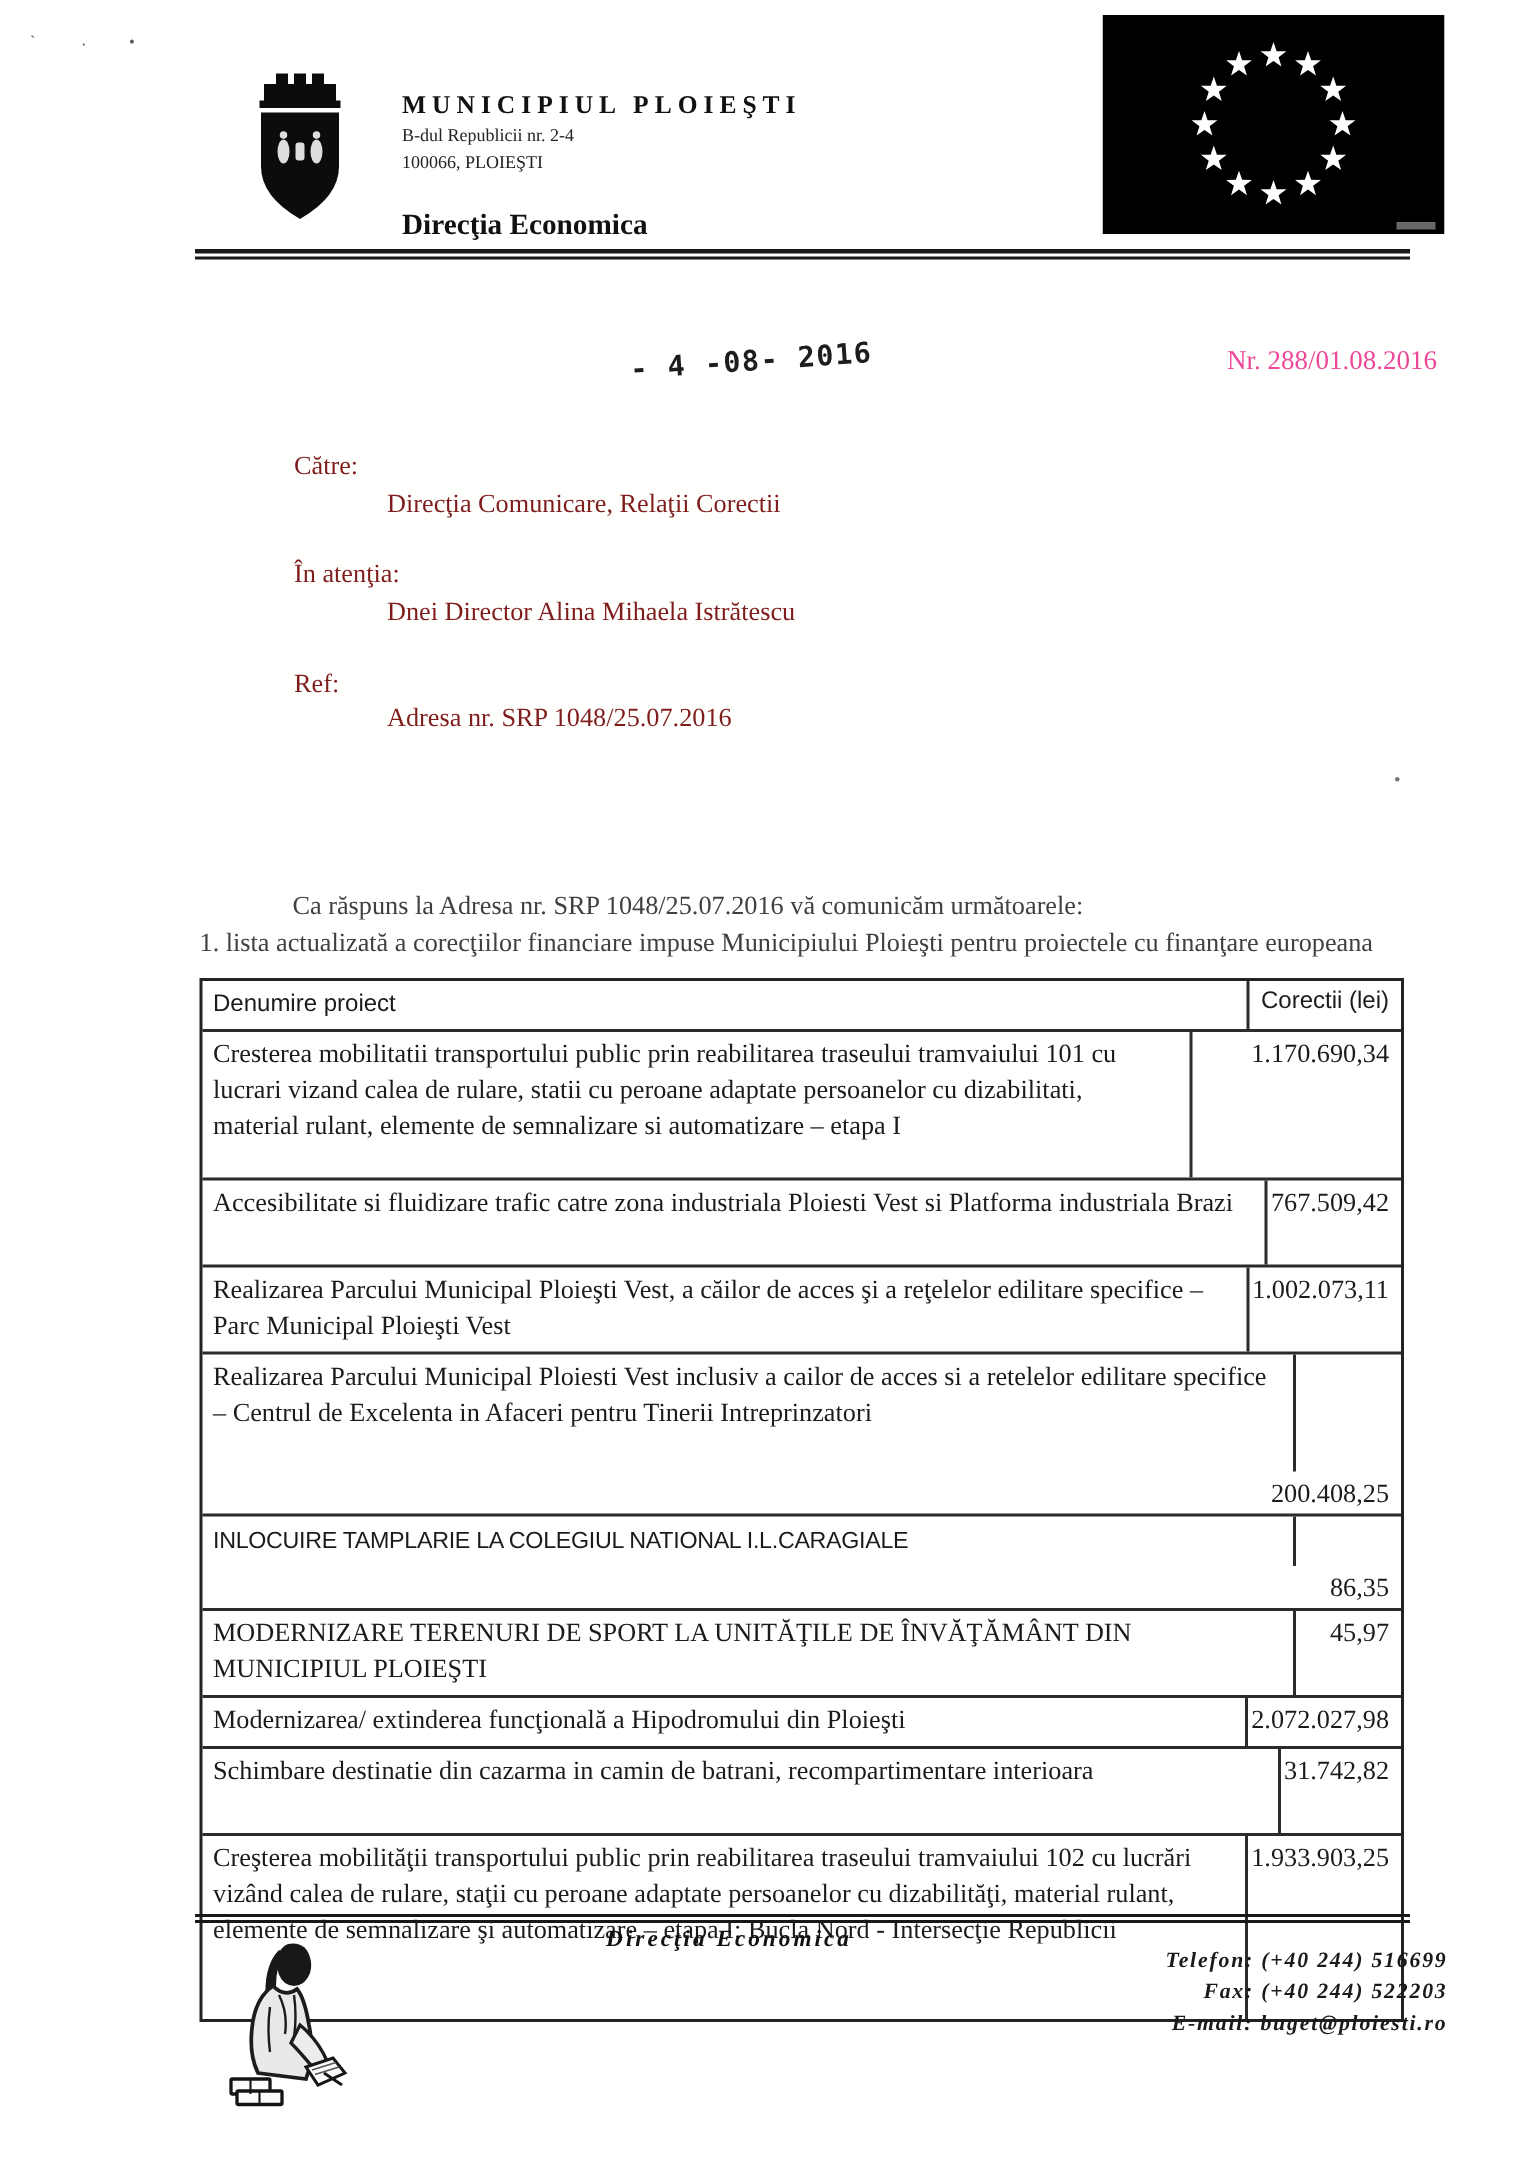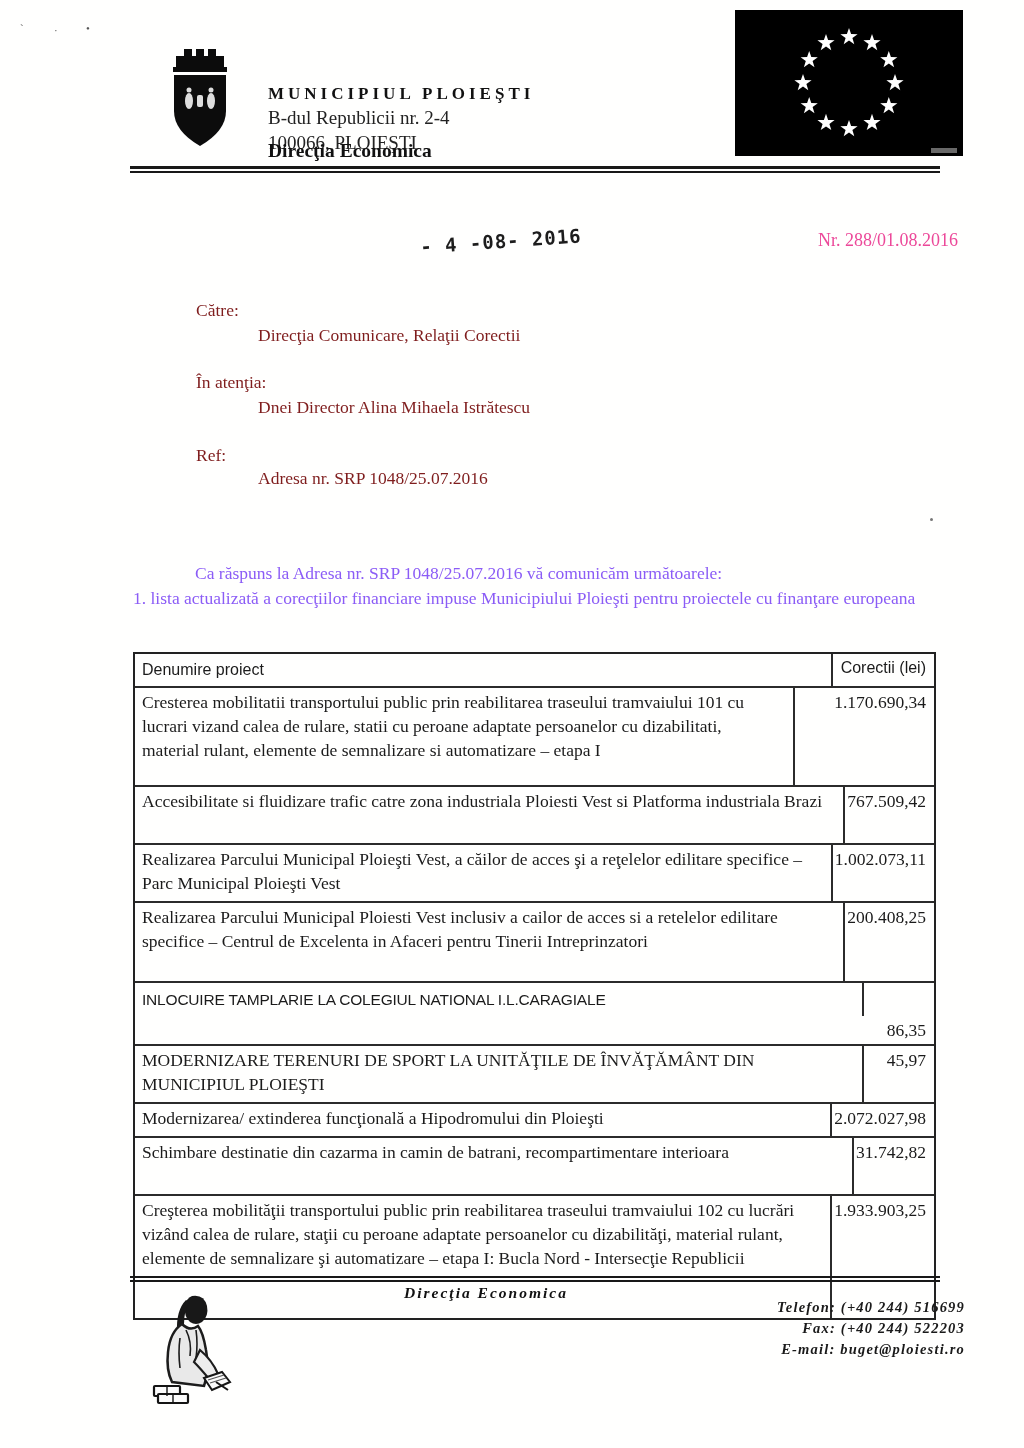--- a/index.html
+++ b/index.html
@@ -8,23 +8,23 @@
     position:relative; width:1024px; height:1448px; margin:0 auto;
     background:#fffffe; color:#1b1b1b; overflow:hidden;
     font-family:"Liberation Serif", serif;
   }
   
   .speckle { position:absolute; color:#555; font-size:11px; }
   
   .coat { position:absolute; left:167px; top:45px; }
   .hdr-text { position:absolute; left:268px; top:60px; width:470px; }
   .hdr-org {
-    font-weight:bold; font-size:17px; letter-spacing:4px; color:#111;margin-top:24px;
-  }
-  .hdr-addr { font-size:19px; margin-top:3px; color:#222; }
+    font-weight:bold; font-size:17px; letter-spacing:4px; color:#111;
+  }
+  .hdr-addr { font-size:12px; margin-top:3px; color:#222; }
   .hdr-dept {
     position:absolute; left:268px; top:140px;
     font-weight:bold; font-size:19.5px; color:#111;
   }
   .eu-flag { position:absolute; left:735px; top:10px; }
   .rule {
     position:absolute; left:130px; width:810px; height:7px;
     border-top:3px solid #181818; border-bottom:2px solid #181818;
   }
   .rule-top { top:166px; }
@@ -44,21 +44,21 @@
   
   .fld { position:absolute; font-size:17.5px; color:#7f1d1d;font-family:Liberation Serif, serif; }
   .lbl-catre   { left:196px; top:300px; }
   .val-catre   { left:258px; top:325px; }
   .lbl-atentia { left:196px; top:372px; }
   .val-atentia { left:258px; top:397px; }
   .lbl-ref     { left:196px; top:445px; }
   .val-ref     { left:258px; top:468px; }
   .dot-artifact { position:absolute; left:930px; top:518px; width:3px; height:3px; background:#777; border-radius:50%; }
   
-  .intro { position:absolute; left:133px; top:561px; width:795px; font-size:17.5px; line-height:25px; color:#8b5cf6; }
+  .intro { position:absolute; left:133px; top:591px; width:795px; font-size:17.5px; line-height:25px; color:#404040; }
   .intro-first { padding-left:62px; }
   
   .tbl {
     position:absolute; left:133px; top:652px; width:803px;
     border:2px solid #222; border-bottom:2px solid #222;
     font-size:17.5px; line-height:24px;
   }
   .t-row { display:flex; border-top:2px solid #2b2b2b; }
   .t-row:first-child { border-top:none; }
   .t-name {
@@ -68,21 +68,21 @@
   .t-val { flex:1; text-align:right; padding:2px 8px 2px 2px; white-space:nowrap; }
   .t-head { font-family:"Liberation Sans", sans-serif; font-size:16px; }
   .t-head .t-name { padding-top:4px; padding-bottom:4px; }
   .row-sans .t-name {
     font-family:"Liberation Sans", sans-serif; font-size:15.5px; letter-spacing:-0.2px;
     padding-top:5px;
   }
   .r0 .t-name, .r0 { min-height:97px;gap:37px; }
   .r1, .r1 .t-name { min-height:56px; }
   .r2, .r2 .t-name { min-height:56px; }
-  .r3, .r3 .t-name { min-height:78px; }
+  .r3, .r3 .t-name { min-height:78px;flex-direction:column; }
   .r4, .r4 .t-name { min-height:31px;flex-direction:column; }
   .r5, .r5 .t-name { min-height:56px; }
   .r6, .r6 .t-name { min-height:32px;justify-content:center; }
   .r7, .r7 .t-name { min-height:56px; }
   .r8, .r8 .t-name { min-height:122px; }
   
   .foot-title {
     position:absolute; left:133px; top:1284px; width:706px; text-align:center;
     font-weight:bold; font-style:italic; font-size:15.5px; letter-spacing:2px; color:#111;
   }

